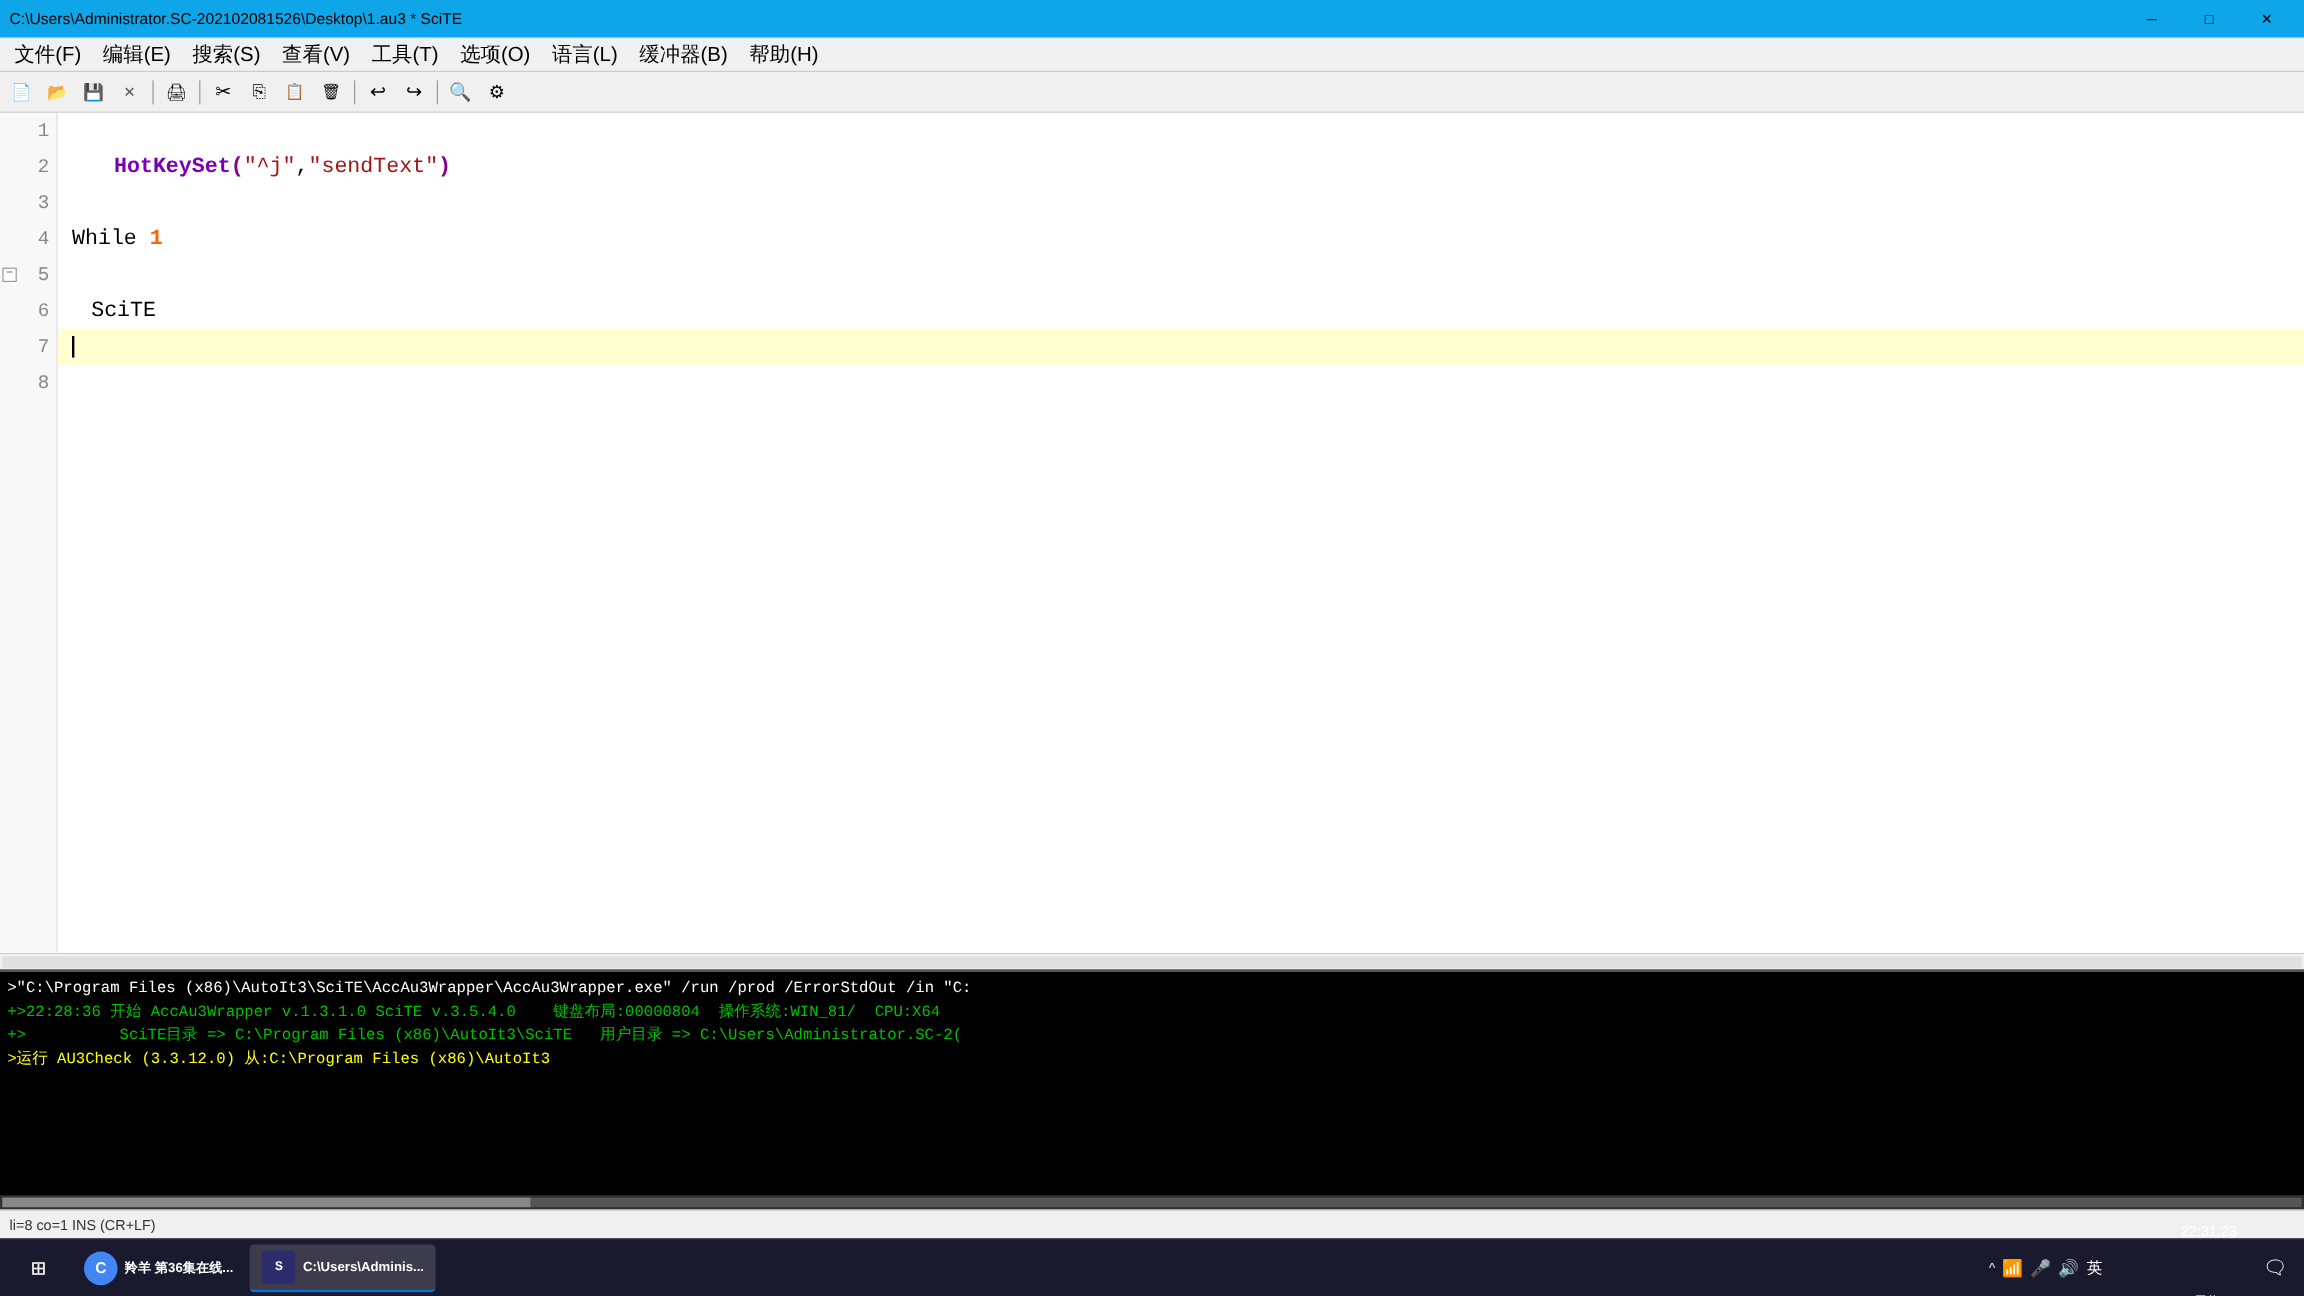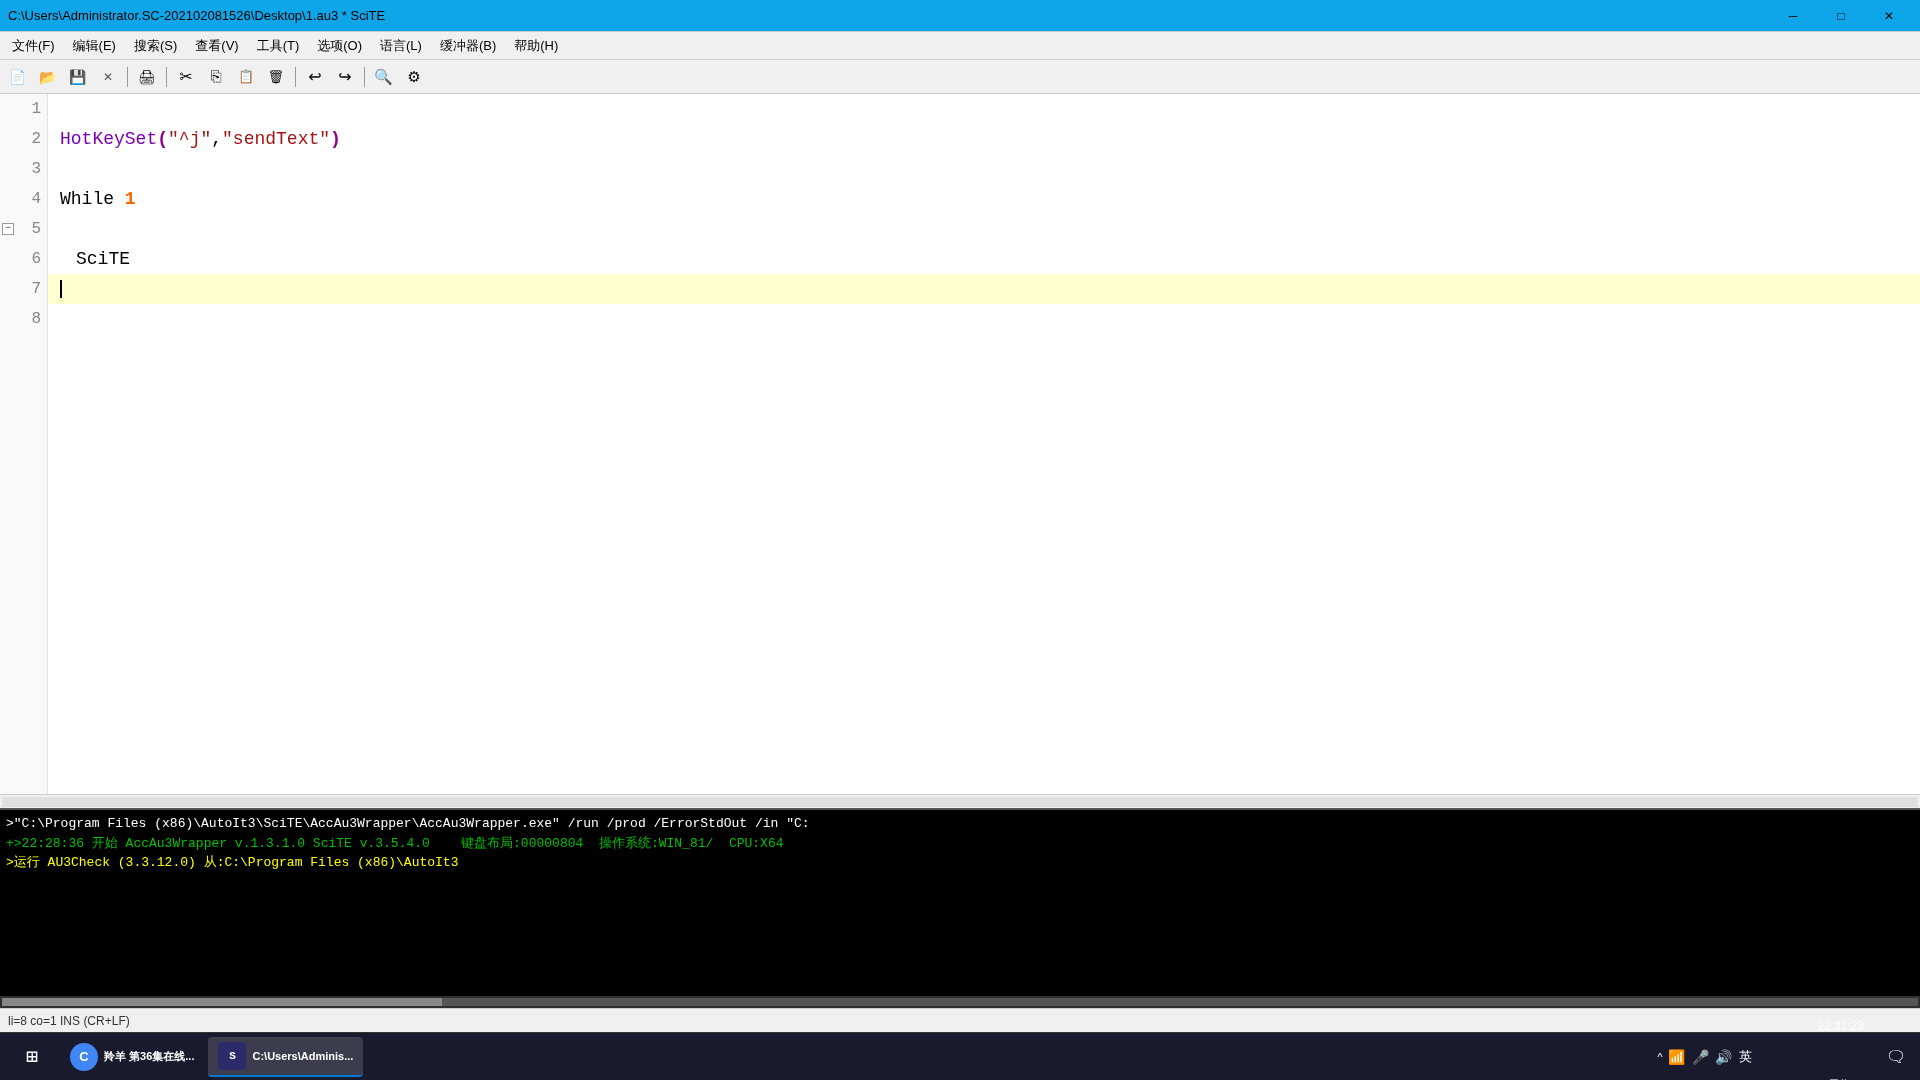--- a/index.html
+++ b/index.html
@@ -49,21 +49,21 @@
 
     
     #menu-bar {
       background: #f0f0f0;
       height: 28px;
       display: flex;
       align-items: center;
       padding: 0 4px;
       border-bottom: 1px solid #ccc;
       font-family: 'Segoe UI', sans-serif;
-      font-size: 13px;
+      font-size: 17px;
       gap: 2px;
     }
     .menu-item {
       padding: 3px 8px;
       cursor: pointer;
       white-space: nowrap;
     }
 
     
     #toolbar {
@@ -170,21 +170,21 @@
     }
     .code-line.indent {
       padding-left: 52px;
     }
 
     
     .color-comment { color: #009000; font-style: normal; }
     .color-keyword { color: #000000; font-weight: normal; }
     .color-string { color: #a31515; }
     .color-number { color: #ff6600; font-weight: bold; }
-    .color-func { color: #7b00b4; font-weight: normal; }
+    .color-func { color: #7b00b4; font-weight: bold; margin-left: 35px; }
     .color-paren { color: #8b008b; font-weight: bold; }
     .color-normal { color: #000; }
 
     
     .cursor {
       display: inline-block;
       width: 2px;
       height: 18px;
       background: #000;
       vertical-align: middle;
@@ -476,20 +476,23 @@
 
   <div id="output-panel">
     <div id="output-content">
       <div class="out-line">
         <span class="out-white">&gt;"C:\Program Files (x86)\AutoIt3\SciTE\AccAu3Wrapper\AccAu3Wrapper.exe" /run /prod /ErrorStdOut /in "C:</span>
       </div>
       <div class="out-line">
         <span class="out-green">+&gt;22:28:36 开始 AccAu3Wrapper v.1.3.1.0 SciTE v.3.5.4.0&nbsp;&nbsp;&nbsp;&nbsp;键盘布局:00000804&nbsp;&nbsp;操作系统:WIN_81/&nbsp;&nbsp;CPU:X64</span>
       </div>
       <div class="out-line">
+        <span class="out-green">+&gt;&nbsp;&nbsp;&nbsp;&nbsp;&nbsp;&nbsp;&nbsp;&nbsp;&nbsp;&nbsp;SciTE目录 =&gt; C:\Program Files (x86)\AutoIt3\SciTE&nbsp;&nbsp;&nbsp;用户目录 =&gt; C:\Users\Administrator.SC-2(</span>
+      </div>
+      <div class="out-line">
         <span class="out-yellow">&gt;运行 AU3Check (3.3.12.0) 从:C:\Program Files (x86)\AutoIt3</span>
       </div>
     </div>
     <div id="output-scrollbar">
       <div class="hscroll-track">
         <div class="hscroll-thumb"></div>
       </div>
     </div>
   </div>
 

